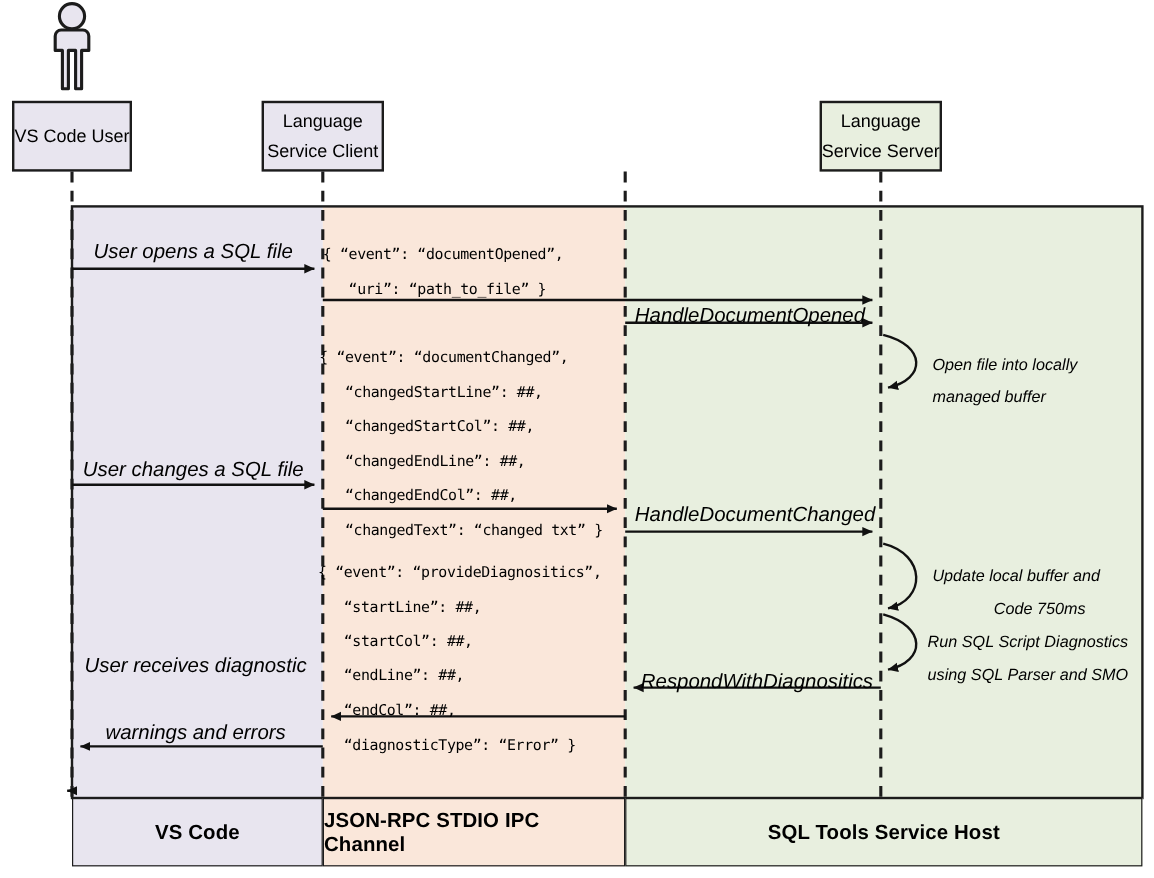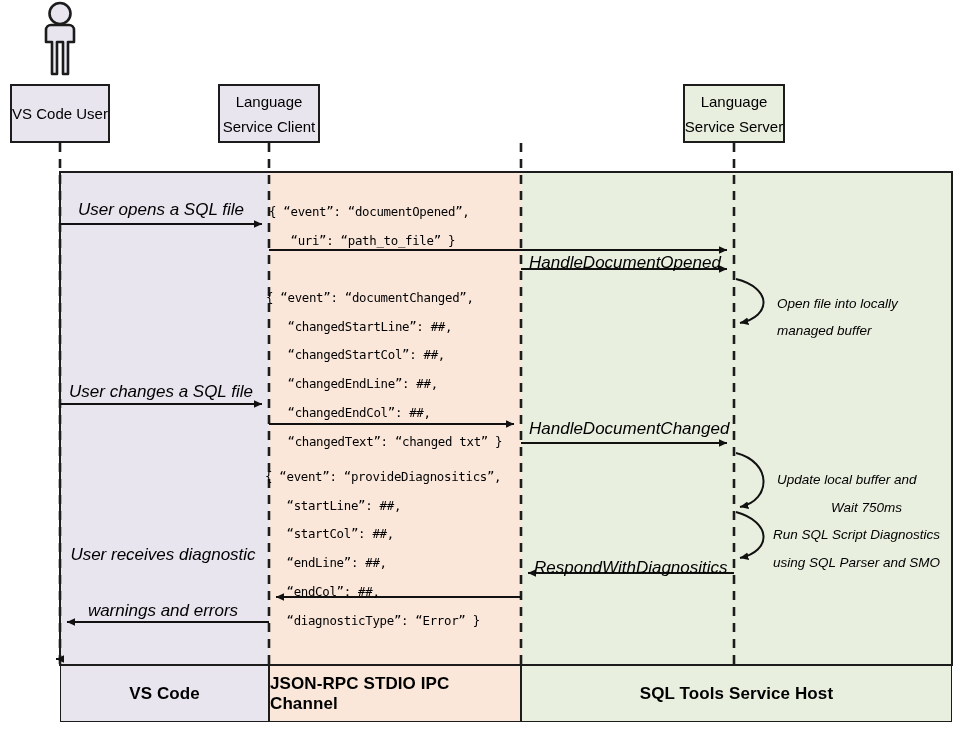--- a/index.html
+++ b/index.html
@@ -124,21 +124,21 @@
 
   <div class="msg" style="left:534px;top:557px;width:210px;text-align:left;">RespondWithDiagnositics</div>
 
   <div class="msg" style="left:60px;top:544px;width:206px;">User receives diagnostic</div>
   <div class="msg" style="left:60px;top:600px;width:206px;">warnings and errors</div>
 
   <div class="note" style="left:777px;top:290px;">Open file into locally</div>
   <div class="note" style="left:777px;top:317px;">managed buffer</div>
 
   <div class="note" style="left:777px;top:466px;">Update local buffer and</div>
-  <div class="note ctr" style="left:777px;top:494px;width:179px;">Wait 750ms</div>
+  <div class="note ctr" style="left:777px;top:494px;width:179px;">Code 750ms</div>
 
   <div class="note" style="left:773px;top:521px;">Run SQL Script Diagnostics</div>
   <div class="note" style="left:773px;top:549px;">using SQL Parser and SMO</div>
 
   <div class="json" style="left:269px;top:198px;">{ “event”: “documentOpened”,
    “uri”: “path_to_file” }</div>
 
   <div class="json" style="left:266px;top:284px;">{ “event”: “documentChanged”,
    “changedStartLine”: ##,
    “changedStartCol”: ##,

